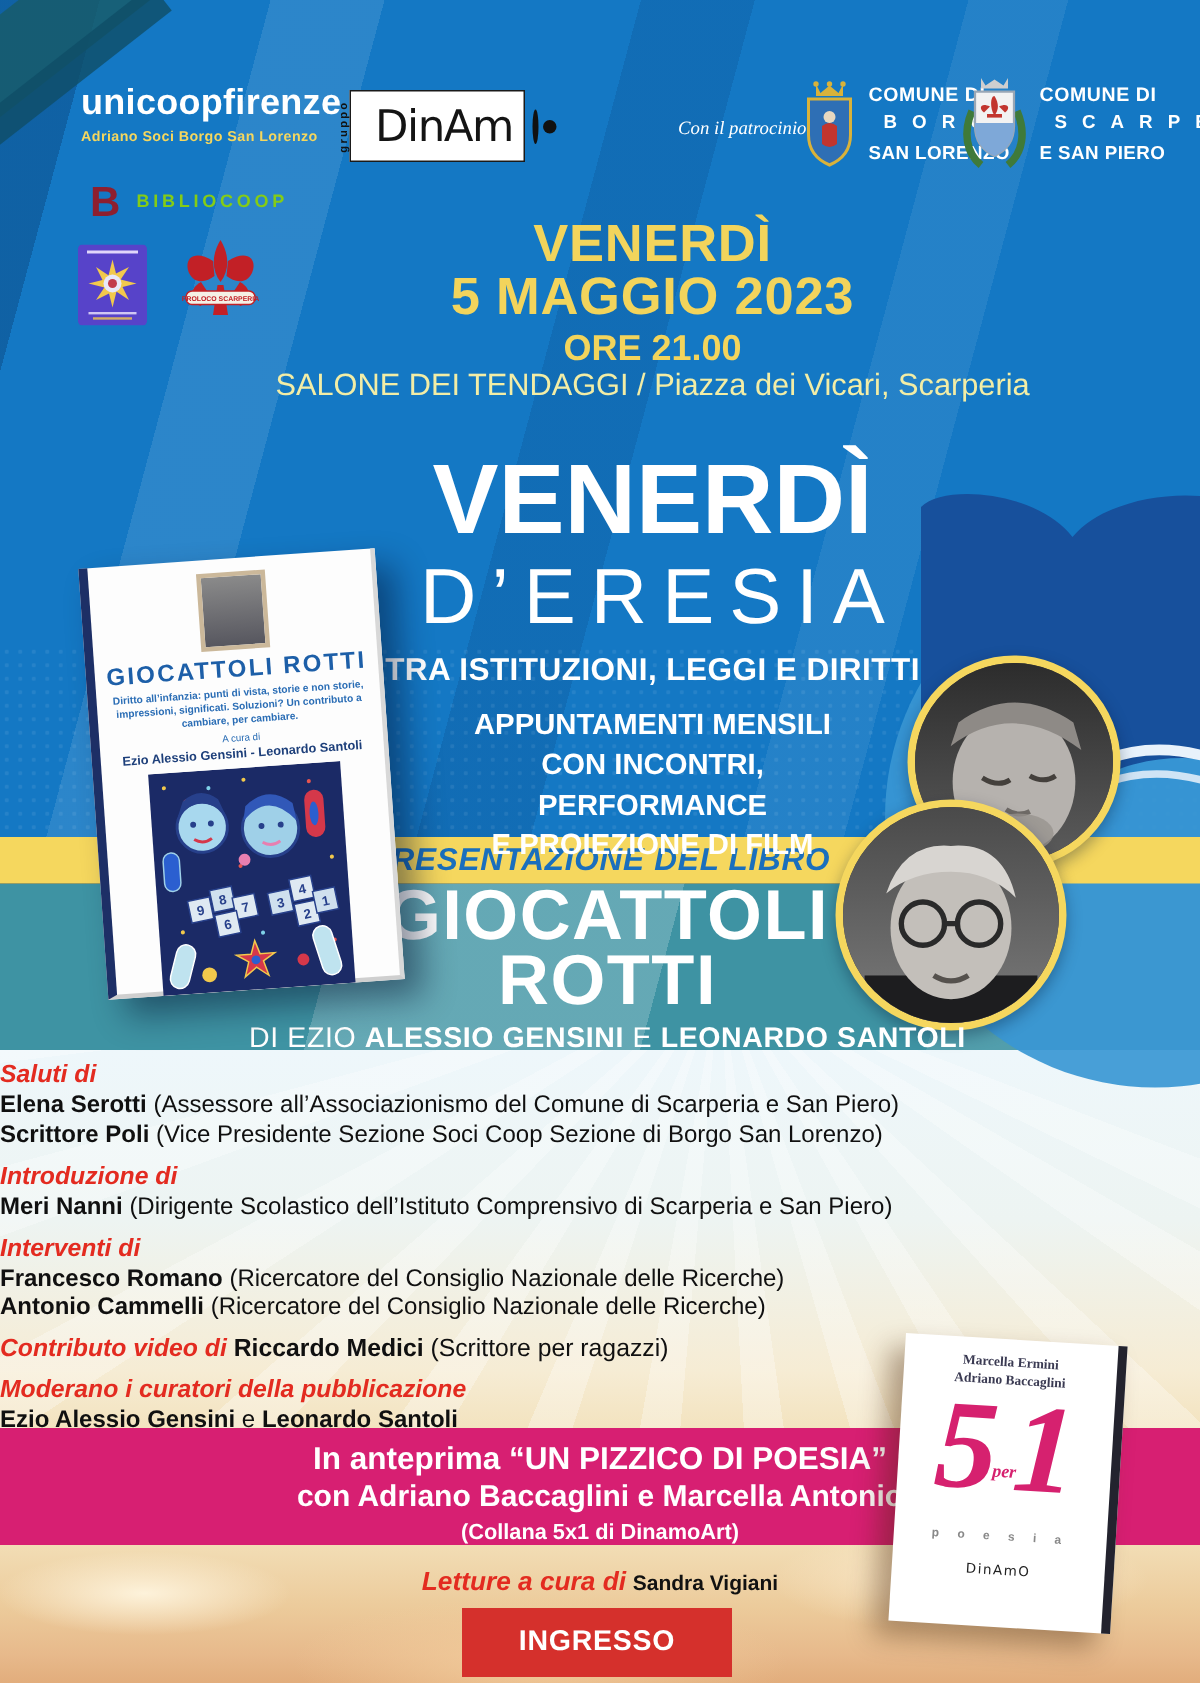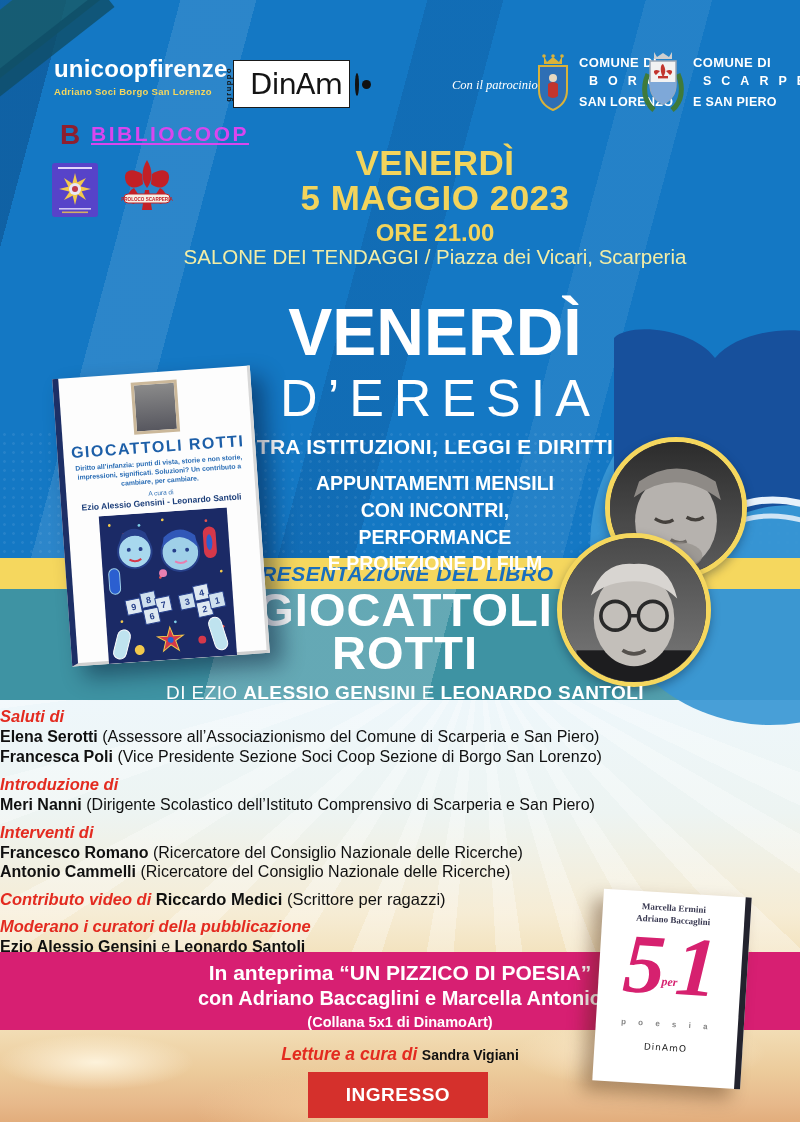--- a/index.html
+++ b/index.html
@@ -54,21 +54,21 @@
     box-shadow:0 4px 10px rgba(0,20,50,.35);}
   .p1{left:605px;top:437px;width:132px;height:132px;}
   .p2{left:557px;top:533px;width:144px;height:144px;}
   .portrait svg{display:block;width:100%;height:100%;}
 
   
   .unicoop{left:54px;top:55px;color:#fff;}
   .unicoop .nm{font-size:24px;font-weight:800;letter-spacing:.2px;}
   .unicoop .sub{font-size:9.5px;font-weight:700;color:#f5d75e;margin-top:3px;letter-spacing:.3px;}
   .bibliocoop{left:48px;top:120px;display:flex;align-items:center;gap:7px;}
-  .bibliocoop .lbl{color:#d946ef;font-size:21px;font-weight:800;letter-spacing:2.5px;text-decoration:underline;}
+  .bibliocoop .lbl{color:#84cc16;font-size:12px;font-weight:800;letter-spacing:2.5px;}
   .assoc{left:52px;top:163px;}
   .proloco{left:116px;top:158px;}
   .dinamo{left:233px;top:60px;width:117px;height:48px;background:#fff;border:1.5px solid #1a1a1a;
     display:flex;align-items:center;justify-content:center;gap:17px;box-sizing:border-box;}
   .dinamo .vert{writing-mode:vertical-rl;transform:rotate(180deg);font-size:7.5px;
     font-weight:700;letter-spacing:1.5px;color:#111;}
   .dinamo .big{font-size:29px;color:#141414;letter-spacing:-1px;font-family:"DejaVu Sans",sans-serif;}
   .dinamo .oo{width:19px;height:19px;border:2px solid #111;border-radius:50%;position:relative;margin-left:-4px;}
   .dinamo .oo i{position:absolute;left:5px;top:5px;width:9px;height:9px;background:#111;border-radius:50%;}
   .patrocinio{left:452px;top:78px;color:#fff;font-family:"Liberation Serif",serif;
@@ -400,21 +400,21 @@
     </svg>
   </div>
 
   <div class="abs program">
     <div class="ph">Saluti di</div>
     <div class="pl">
       <b>Elena Serotti</b>
       <span>(Assessore all’Associazionismo del Comune di Scarperia e San Piero)</span>
     </div>
     <div class="pl">
-      <b>Francesca Poli</b>
+      <b>Scrittore Poli</b>
       <span>(Vice Presidente Sezione Soci Coop Sezione di Borgo San Lorenzo)</span>
     </div>
     <div class="ph">Introduzione di</div>
     <div class="pl">
       <b>Meri Nanni</b>
       <span>(Dirigente Scolastico dell’Istituto Comprensivo di Scarperia e San Piero)</span>
     </div>
     <div class="ph">Interventi di</div>
     <div class="pl">
       <b>Francesco Romano</b>

